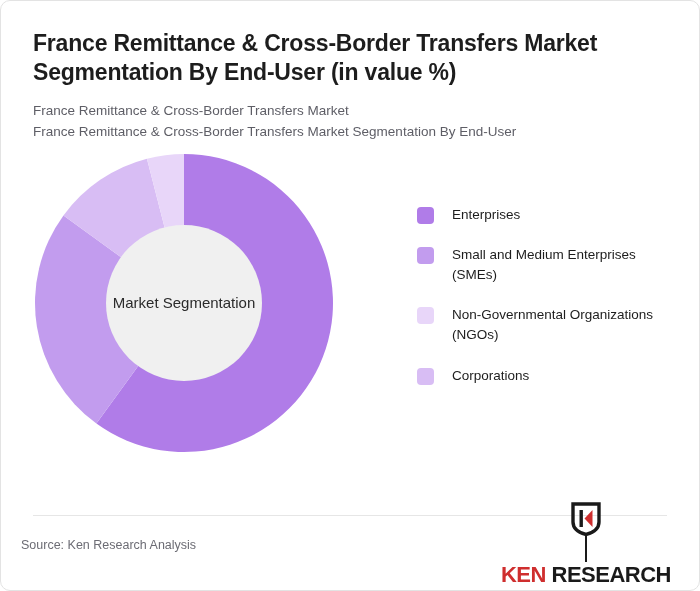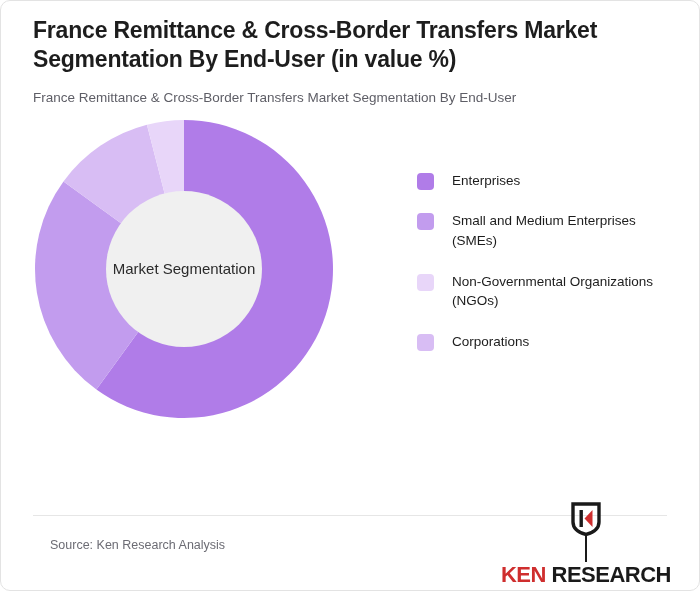--- a/index.html
+++ b/index.html
@@ -19,21 +19,21 @@
     width: 700px;
     height: 591px;
     background: #ffffff;
     border: 1px solid #e3e3e3;
     border-radius: 10px;
     padding: 0;
   }
 
   
   .header {
-    padding: 15px 32px 0 32px;
+    padding: 28px 32px 0 32px;
   }
   .chart-title {
     font-size: 23px;
     font-weight: bold;
     color: #1d1d1d;
     line-height: 1.26;
     letter-spacing: -0.2px;
     margin: 0;
     max-width: 625px;
   }
@@ -111,21 +111,21 @@
   .divider {
     position: absolute;
     left: 32px;
     right: 32px;
     bottom: 74px;
     height: 1px;
     background: #e6e6e6;
   }
   .footer {
     position: absolute;
-    left: 49px;
+    left: 20px;
     right: 28px;
     bottom: 28px;
     height: 34px;
     display: flex;
     align-items: center;
     justify-content: space-between;
   }
   .source-text {
     font-size: 12.5px;
     color: #6c6c74;
@@ -152,20 +152,21 @@
   .brand-text .accent { color: #cf2e2e; }
 </style>
 </head>
 <body>
 
 <div class="card">
 
   <div class="header">
     <h1 class="chart-title">France Remittance &amp; Cross-Border Transfers Market Segmentation By End-User (in value %)</h1>
     <div class="subtitles">
+      <div class="subtitle">France Remittance &amp; Cross-Border Transfers Market</div>
       <div class="subtitle">France Remittance &amp; Cross-Border Transfers Market Segmentation By End-User</div>
     </div>
   </div>
 
   <div class="body">
 
     <div class="donut-wrap">
       <svg class="donut-svg" viewBox="0 0 302 302">
         <g id="donut-slices">
             <path d="M 151 151 L 151 2 A 149 149 0 1 1 63.41999740842152 271.5435321618672 Z" fill="#b07ce8"></path>

